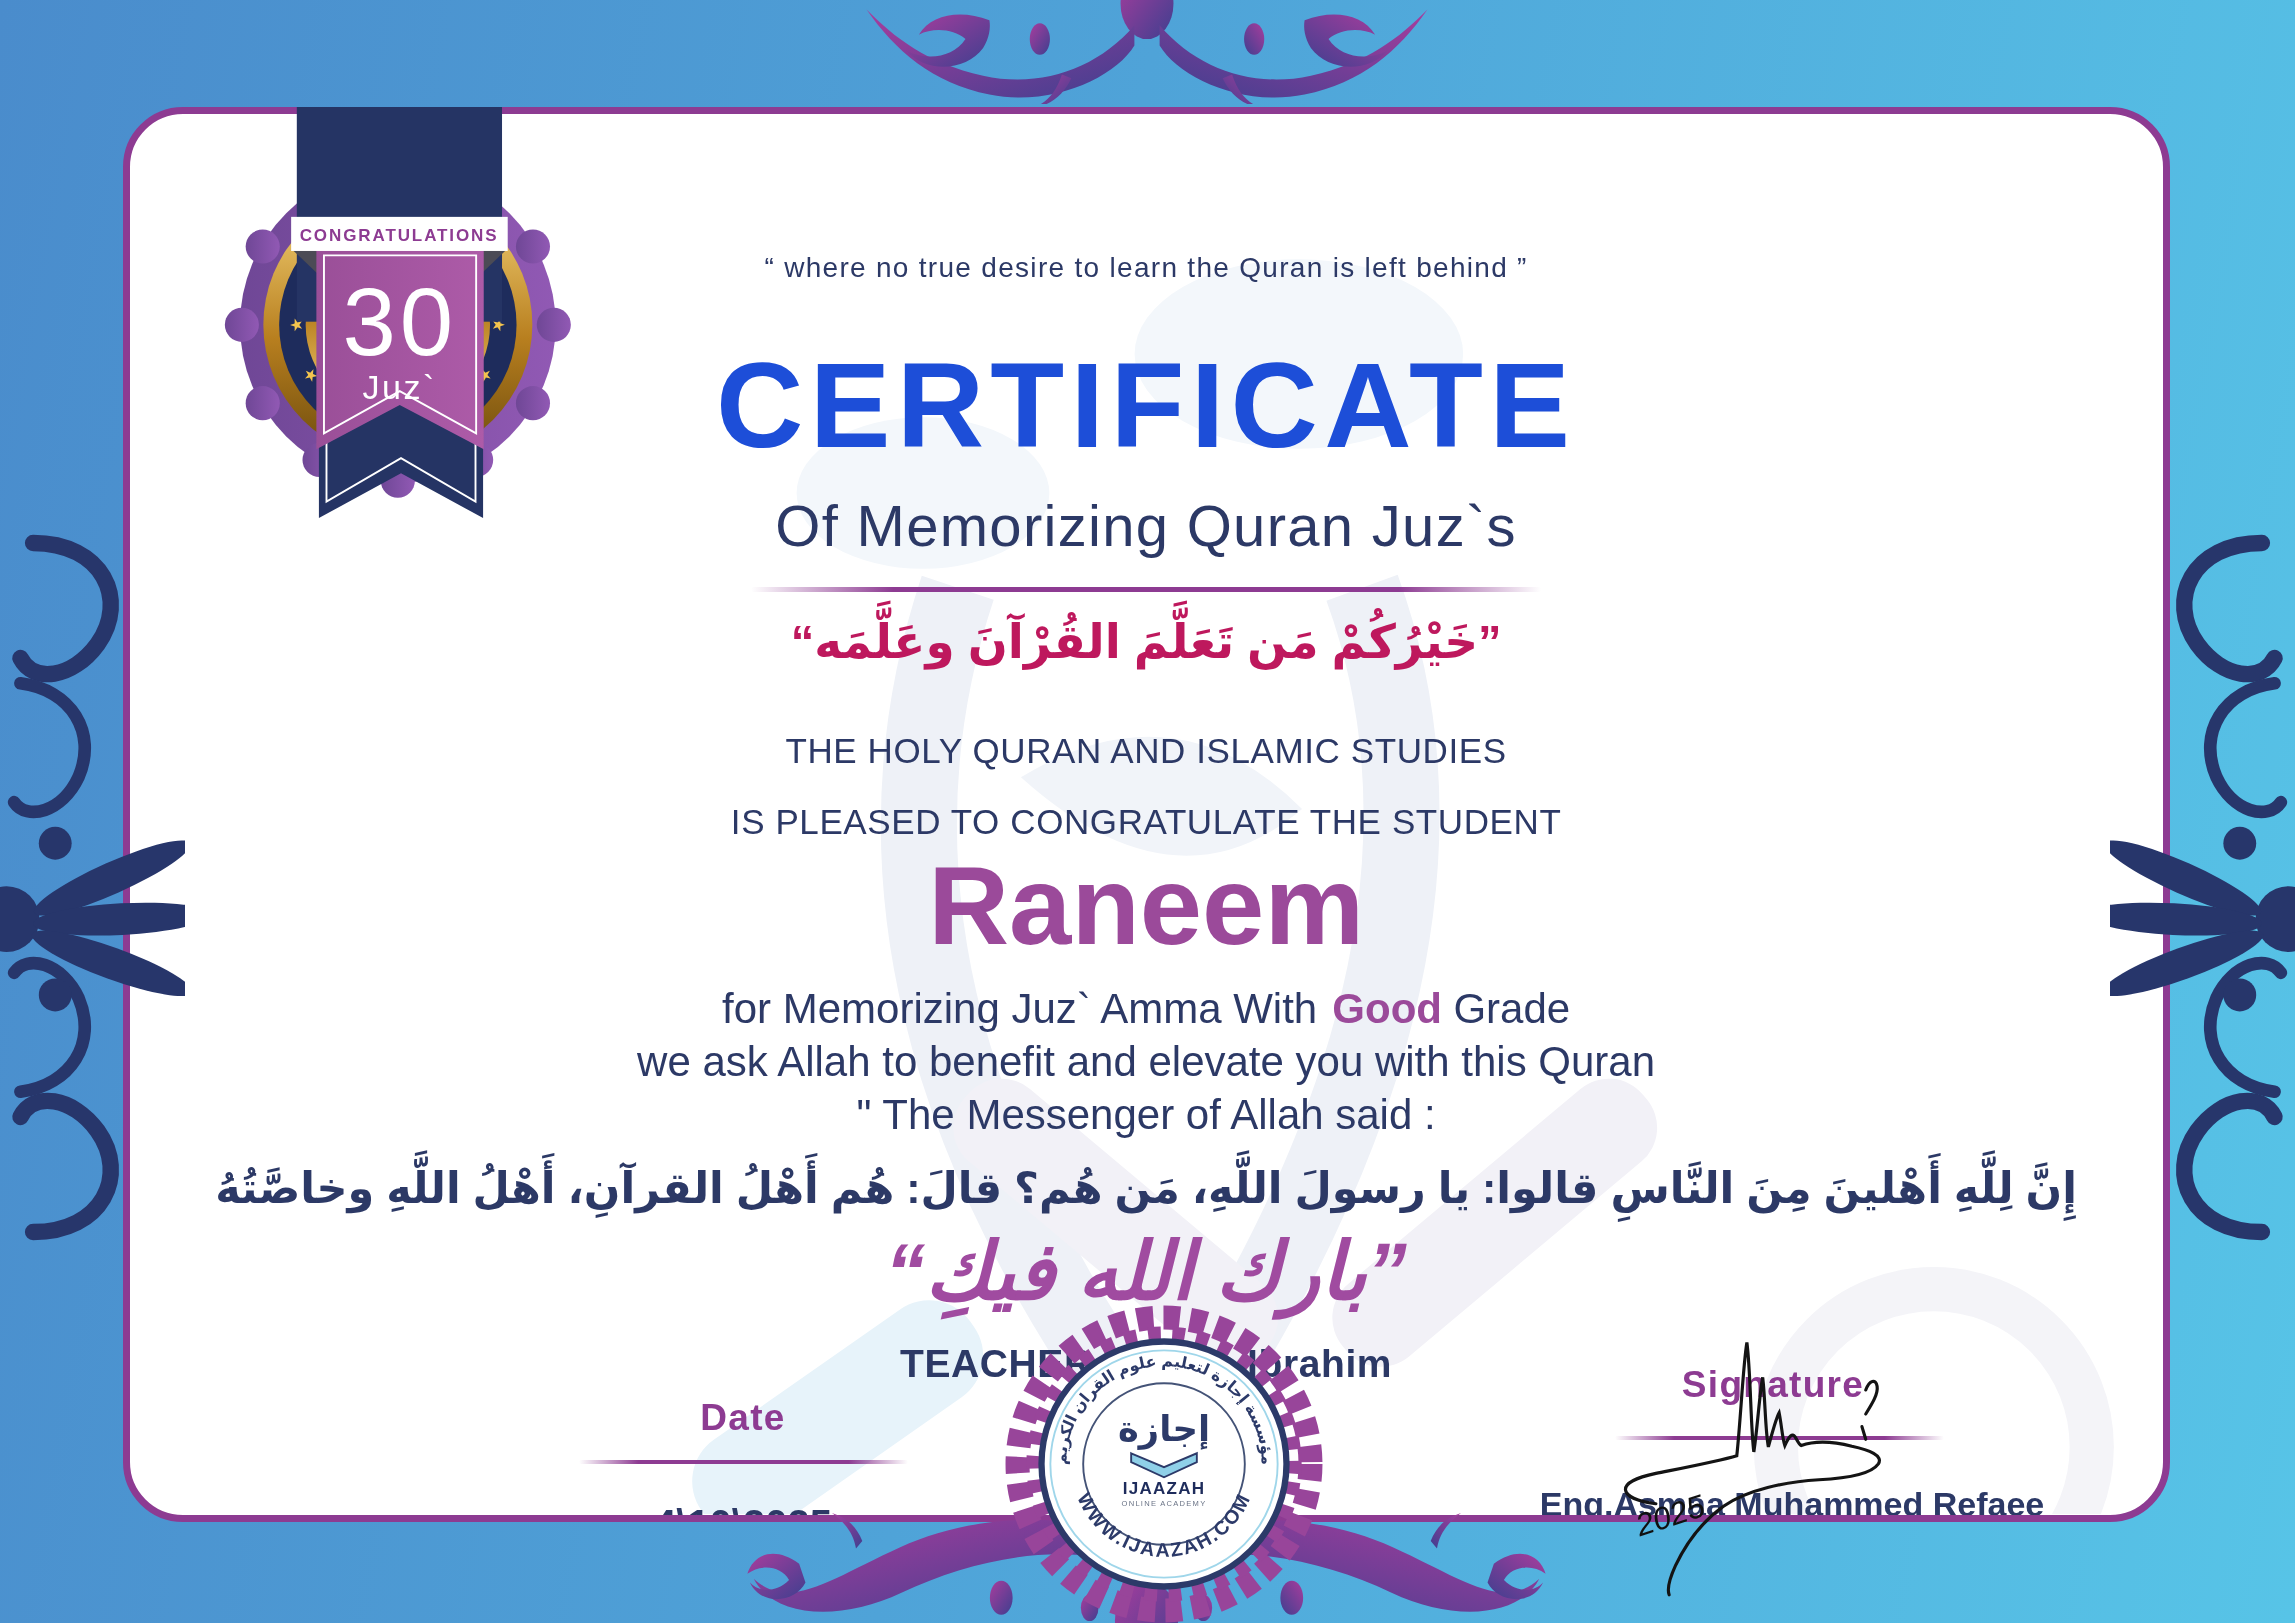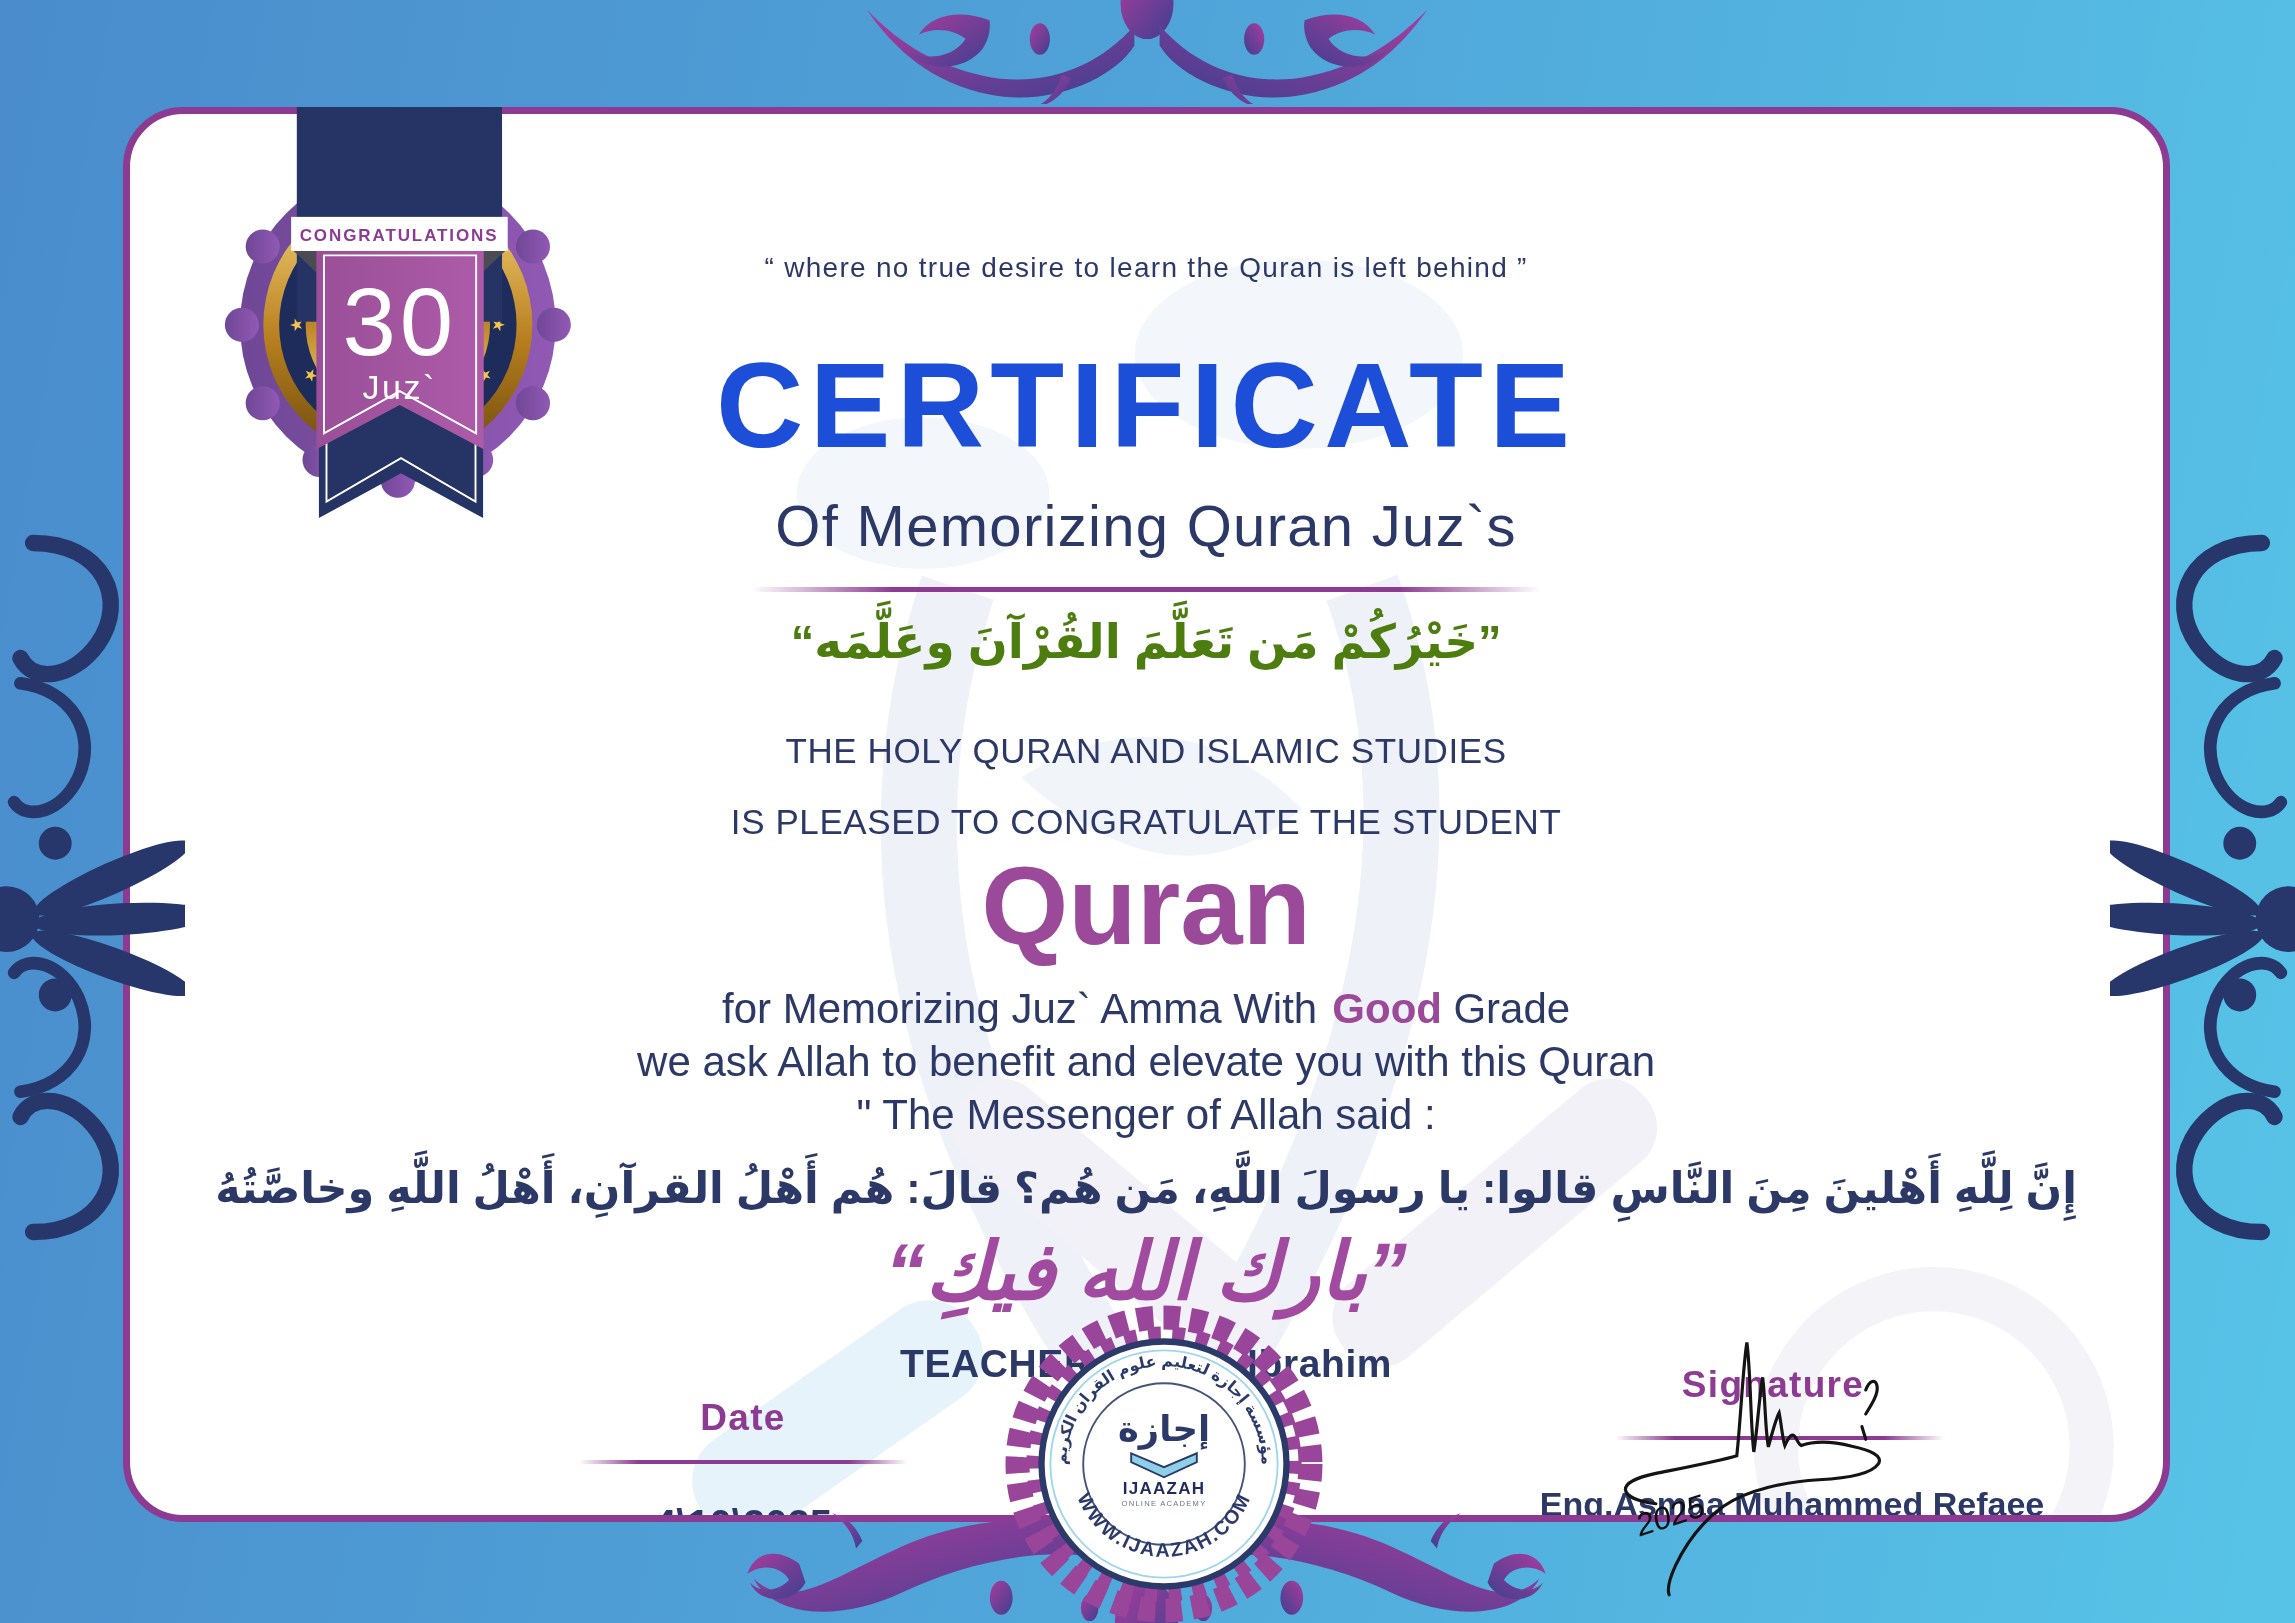--- a/index.html
+++ b/index.html
@@ -14,21 +14,21 @@
     background:#ffffff;border:7.6px solid #8d3b92;border-radius:60px;
     overflow:hidden;z-index:2;
   }
   .abs{position:absolute;text-align:center;}
   .center-block{left:7.6px;width:2017px;}
   .quote{top:138px;font-size:28px;letter-spacing:1.3px;color:#2c3966;font-weight:500;}
   .title{top:221px;font-size:121px;font-weight:800;letter-spacing:6.3px;color:#1d4ed8;}
   .subtitle{top:378px;font-size:58px;color:#2c3966;letter-spacing:1.3px;}
   .divider{position:absolute;left:621px;top:473px;width:790px;height:5px;border-radius:2.5px;
     background:linear-gradient(90deg,rgba(141,59,146,0) 0%,#8d3b92 18%,#8d3b92 82%,rgba(141,59,146,0) 100%);}
-  .arabic-blessing{top:500px;font-size:47px;font-weight:700;color:#4d7c0f;}
+  .arabic-blessing{top:500px;font-size:47px;font-weight:700;color:#be185d;}
   .inst{font-size:35px;color:#2c3966;letter-spacing:0.6px;}
   .inst.l1{top:572px;}
   .inst.l2{top:617px;}
   .inst.l3{top:688px;}
   .inst .bold{font-weight:800;}
   .inst .rest{margin-left:10px;}
   .student-name{top:727px;font-size:112px;font-weight:800;color:#9b4a9a;}
   .bodyline{font-size:42px;color:#2c3966;}
   .b1{top:871px;}
   .b2{top:924px;}
@@ -153,21 +153,21 @@
     <div class="content">
       <div class="abs center-block quote">“ where no true desire to learn the Quran is left behind ”</div>
       <div class="abs center-block title">CERTIFICATE</div>
       <div class="abs center-block subtitle">Of Memorizing Quran Juz`s</div>
       <div class="divider"></div>
       <div class="abs center-block arabic-blessing" dir="rtl">”خَيْرُكُمْ مَن تَعَلَّمَ القُرْآنَ وعَلَّمَه“</div>
 
       <div class="abs center-block inst l2">THE HOLY QURAN AND ISLAMIC STUDIES</div>
       <div class="abs center-block inst l3">IS PLEASED TO CONGRATULATE THE STUDENT</div>
 
-      <div class="abs center-block student-name">Quran</div>
+      <div class="abs center-block student-name">Raneem</div>
 
       <div class="abs center-block bodyline b1">
         <span class="pre">for Memorizing Juz`  Amma With</span><span class="grade">Good</span><span>Grade</span>
       </div>
       <div class="abs center-block bodyline b2">we ask Allah to benefit and elevate you with this Quran</div>
       <div class="abs center-block bodyline b3">" The Messenger of Allah said :</div>
       <div class="abs center-block hadith" dir="rtl">إِنَّ لِلَّهِ أَهْلينَ مِنَ النَّاسِ قالوا: يا رسولَ اللَّهِ، مَن هُم؟ قالَ: هُم أَهْلُ القرآنِ، أَهْلُ اللَّهِ وخاصَّتُهُ</div>
       <div class="abs center-block dua" dir="rtl">”بارك الله فيكِ“</div>
 
       <div class="abs center-block teacher">TEACHER / Eman Ibrahim</div>

